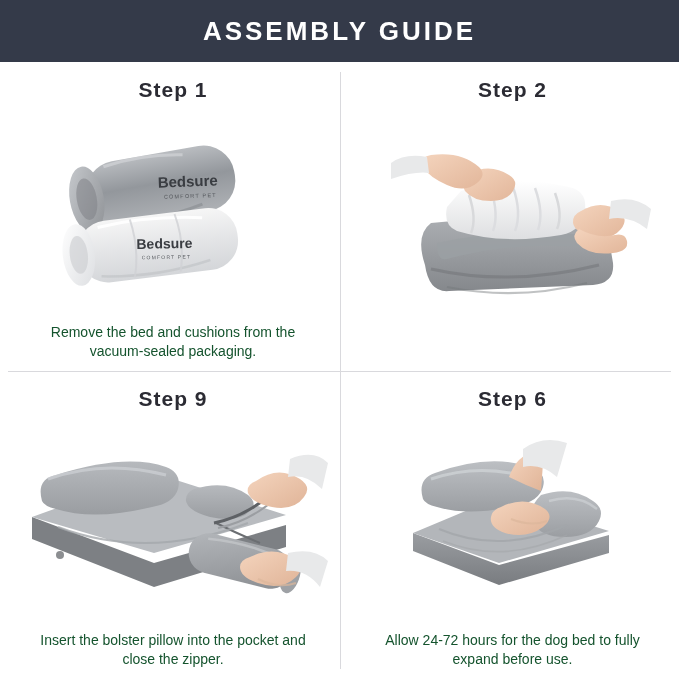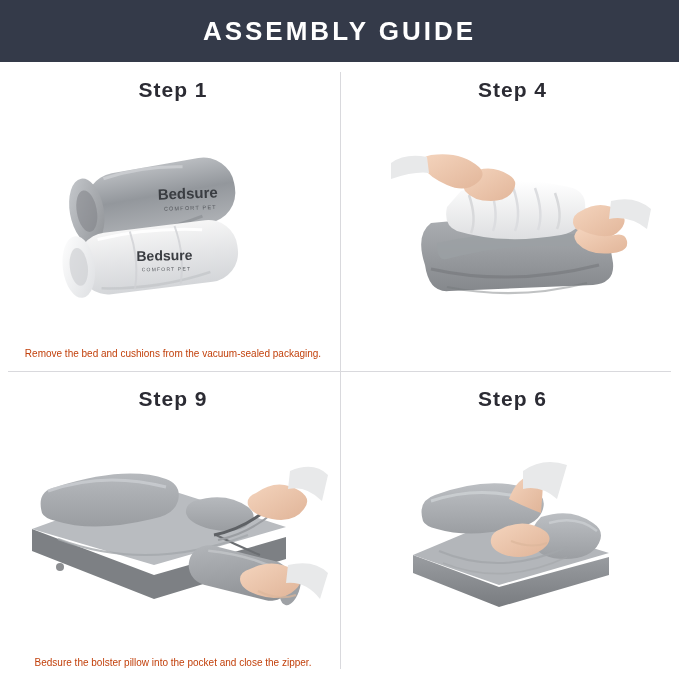--- a/index.html
+++ b/index.html
@@ -84,24 +84,24 @@
   }
   .illus {
     flex: 1 1 auto;
     width: 100%;
     display: flex;
     align-items: center;
     justify-content: center;
     min-height: 0;
   }
   .caption {
-    font-size: 10px;
+    font-size: 14px;
     line-height: 1.35;
     text-align: center;
-    color: #c2410c;
+    color: #14532d;
     padding: 4px 6px 2px 6px;
     max-width: 300px;
   }
 
   svg { display: block; }
 </style>
 </head>
 <body>
 
 <div class="page">
@@ -159,21 +159,21 @@
             <path d="M140 90 q7 30 -1 58" stroke="#cfd1d4" stroke-width="2" fill="none" opacity="0.8"></path>
             <text x="98" y="120" font-family="Liberation Sans, sans-serif" font-size="14" font-weight="bold" fill="#3a3d42" transform="rotate(6 98 120)">Bedsure</text>
             <text x="102" y="131" font-family="Liberation Sans, sans-serif" font-size="5" letter-spacing="1.2" fill="#5a5d62" transform="rotate(6 102 131)">COMFORT PET</text>
           </g>
         </svg>
       </div>
       <div class="caption">Remove the bed and cushions from the vacuum-sealed packaging.</div>
     </div>
 
     <div class="cell">
-      <div class="step-title">Step 4</div>
+      <div class="step-title">Step 2</div>
       <div class="illus">
         <svg width="280" height="175" viewBox="0 0 280 175">
           <defs>
             <linearGradient id="coverG" x1="0" y1="0" x2="0" y2="1">
               <stop offset="0%" stop-color="#b0b3b7"></stop>
               <stop offset="100%" stop-color="#85888c"></stop>
             </linearGradient>
             <linearGradient id="foamG" x1="0" y1="0" x2="0" y2="1">
               <stop offset="0%" stop-color="#ffffff"></stop>
               <stop offset="100%" stop-color="#dedfe1"></stop>
@@ -270,21 +270,21 @@
             <path d="M272 28 q24 -10 38 4 l-6 26 q-16 -16 -34 -12 z" fill="#e8e9ea"></path>
           </g>
 
           <g>
             <path d="M232 126 q24 -12 46 2 q10 8 0 18 q-14 14 -38 6 q-18 -6 -18 -16 q0 -7 10 -10 z" fill="url(#skinG3)"></path>
             <path d="M270 122 q26 -6 40 8 l-8 26 q-14 -18 -34 -16 z" fill="#e8e9ea"></path>
             <path d="M240 148 q20 10 38 4" stroke="#dcb69b" stroke-width="2" fill="none" opacity="0.7"></path>
           </g>
         </svg>
       </div>
-      <div class="caption">Bedsure the bolster pillow into the pocket and close the zipper.</div>
+      <div class="caption">Insert the bolster pillow into the pocket and close the zipper.</div>
     </div>
 
     <div class="cell">
       <div class="step-title">Step 6</div>
       <div class="illus">
         <svg width="260" height="175" viewBox="0 0 260 175">
           <defs>
             <linearGradient id="bedTop4" x1="0" y1="0" x2="0" y2="1">
               <stop offset="0%" stop-color="#bcbfc3"></stop>
               <stop offset="100%" stop-color="#9b9ea2"></stop>
@@ -318,16 +318,17 @@
           <path d="M60 108 q60 24 124 -6" stroke="#a3a6aa" stroke-width="1.6" fill="none" opacity="0.6"></path>
 
           <g>
             <path d="M118 74 q24 -12 44 2 q10 8 -2 18 q-16 12 -38 6 q-16 -6 -14 -16 q1 -7 10 -10 z" fill="url(#skinG4)"></path>
             <path d="M126 44 q8 -22 24 -24 q10 -1 10 10 l-2 28 q-16 -6 -32 -14 z" fill="url(#skinG4)"></path>
             <path d="M140 16 q20 -14 44 -6 l-10 34 q-16 -14 -34 -10 z" fill="#e8e9ea"></path>
             <path d="M128 86 q20 8 36 2" stroke="#dcb69b" stroke-width="2" fill="none" opacity="0.7"></path>
           </g>
         </svg>
       </div>
+      <div class="caption">Allow 24-72 hours for the dog bed to fully expand before use.</div>
     </div>
 
   </div>
 </div>
 
 </body></html>

